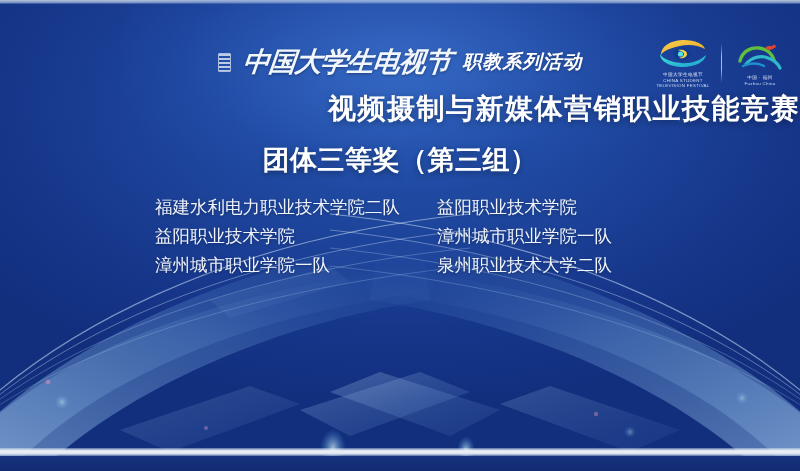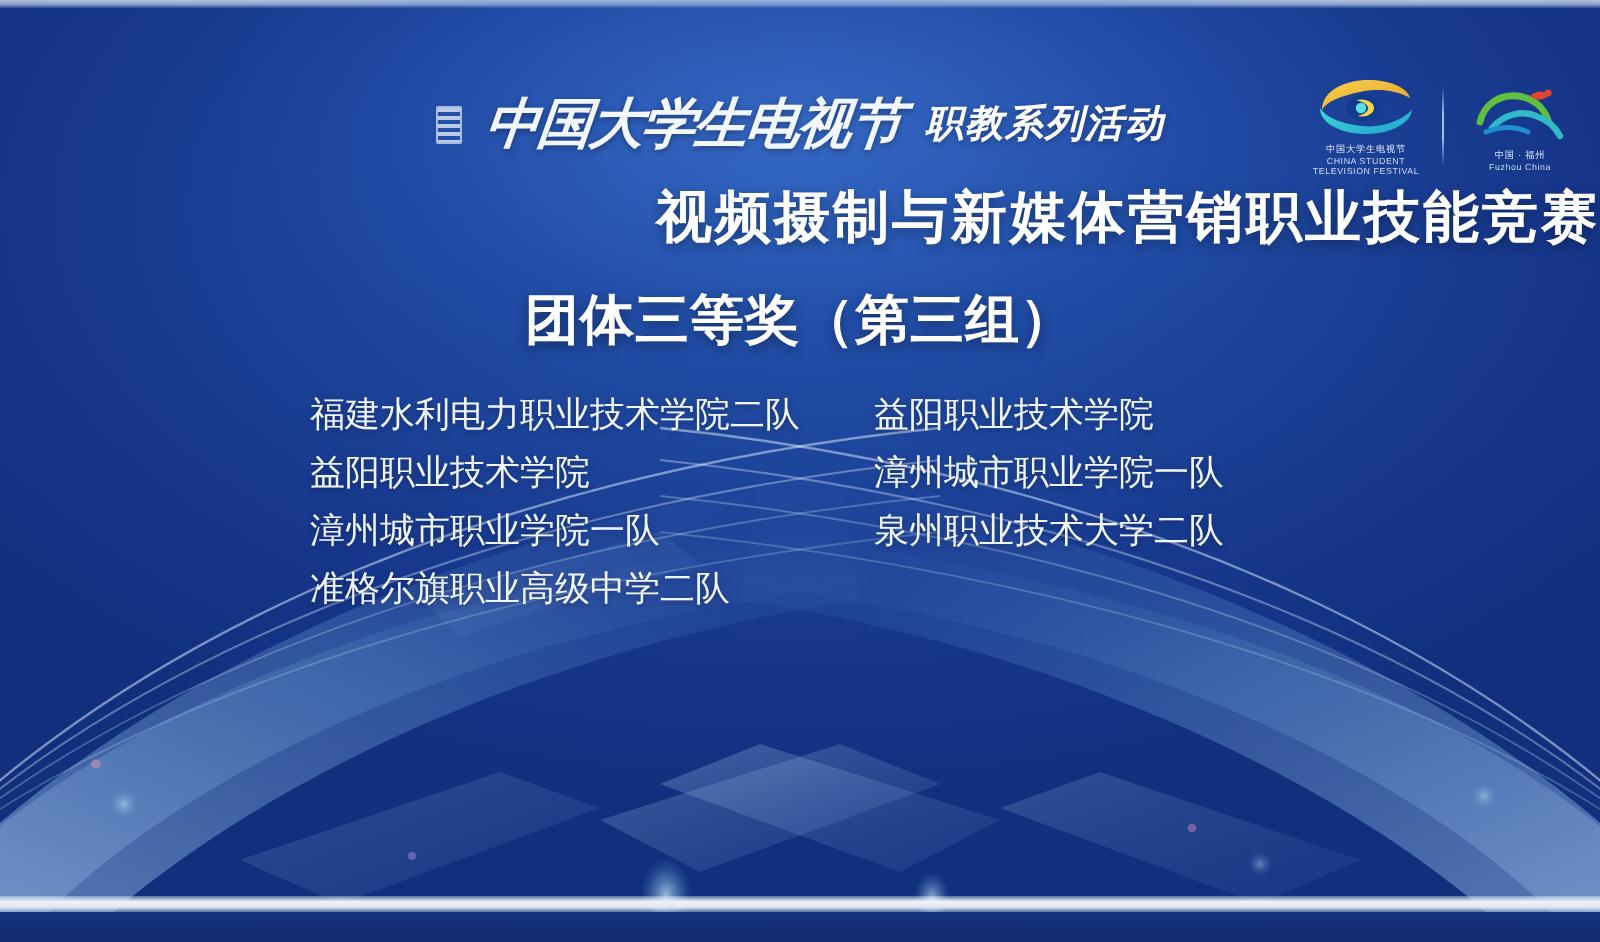--- a/index.html
+++ b/index.html
@@ -261,16 +261,15 @@
   <div class="main-title">视频摄制与新媒体营销职业技能竞赛</div>
   <div class="award-title">团体三等奖（第三组）</div>
 
   <div class="winners">
     <div class="winner-cell">福建水利电力职业技术学院二队</div>
     <div class="winner-cell">益阳职业技术学院</div>
     <div class="winner-cell">益阳职业技术学院</div>
     <div class="winner-cell">漳州城市职业学院一队</div>
     <div class="winner-cell">漳州城市职业学院一队</div>
     <div class="winner-cell">泉州职业技术大学二队</div>
-    <div class="winner-cell">准格尔旗职业高级中学二队</div>
   </div>
 
 </div>
 
 </body></html>

